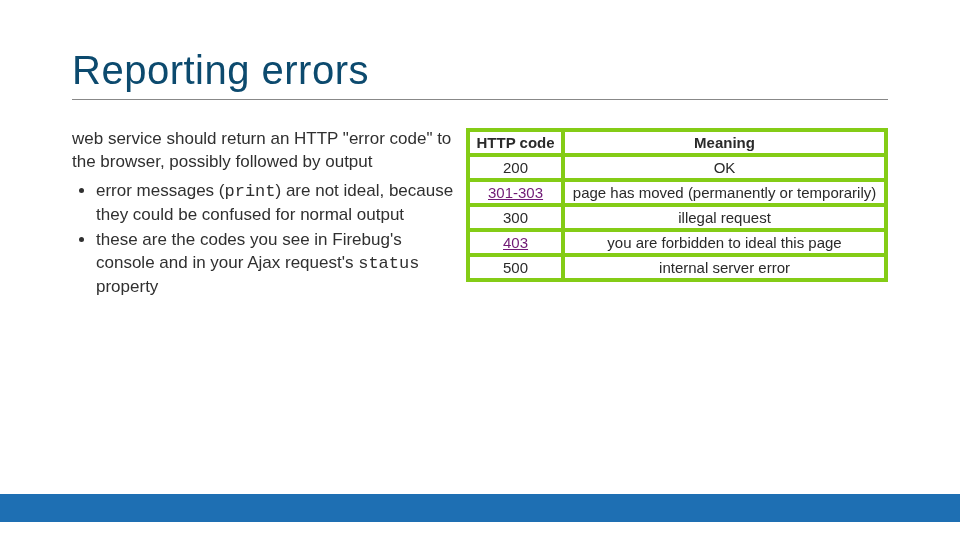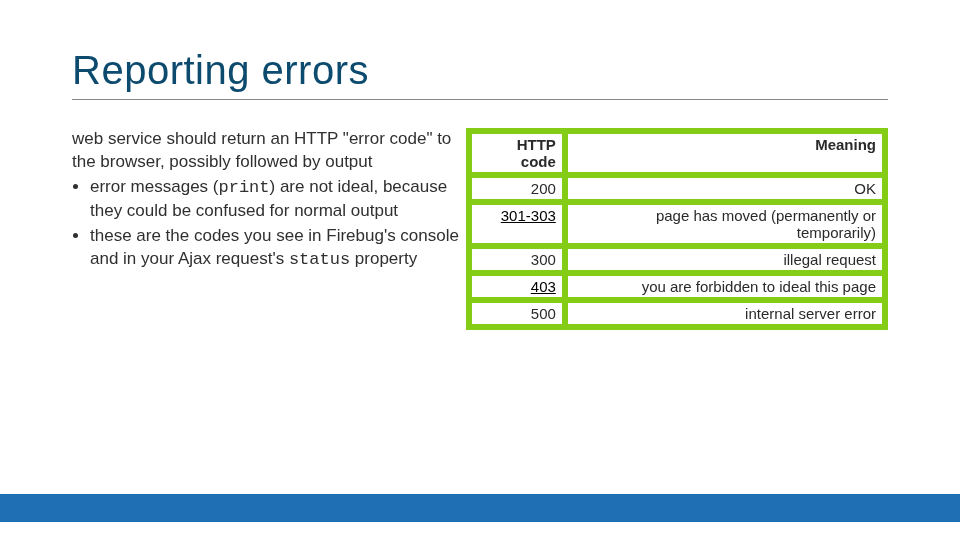--- a/index.html
+++ b/index.html
@@ -34,43 +34,43 @@
     align-items: flex-start;
   }
   .left {
     width: 390px;
     font-size: 17px;
     line-height: 1.35;
     color: #303030;
   }
   .left p { margin: 0 0 2px 0; }
   .left ul {
-    margin: 0; padding: 0 0 0 18px;
+    margin: 6px; padding: 0 0 0 18px;
     list-style: disc;
   }
   .left li { margin-bottom: 2px; }
   .code { font-family: Consolas, "Courier New", monospace; }
   .right {
     flex: 1;
   }
   table.codes {
     border-collapse: collapse;
     font-size: 15px;
     width: 100%;
   }
   table.codes th, table.codes td {
-    border: 6px solid #84cc16;
+    border: 4px solid #84cc16;
     padding: 2px 6px;
-    text-align: right;
+    text-align: center;
     vertical-align: top;
     font-weight: 400;
   }
   table.codes th { font-weight: 700; }
   .link {
-    color: #000000;
+    color: #701a75;
     text-decoration: underline;
     cursor: pointer;
   }
   .table-footer-cell {
     text-align: center;
   }
   .bottom-bar {
     position: absolute;
     left: 0; bottom: 18px;
     width: 960px; height: 28px;

